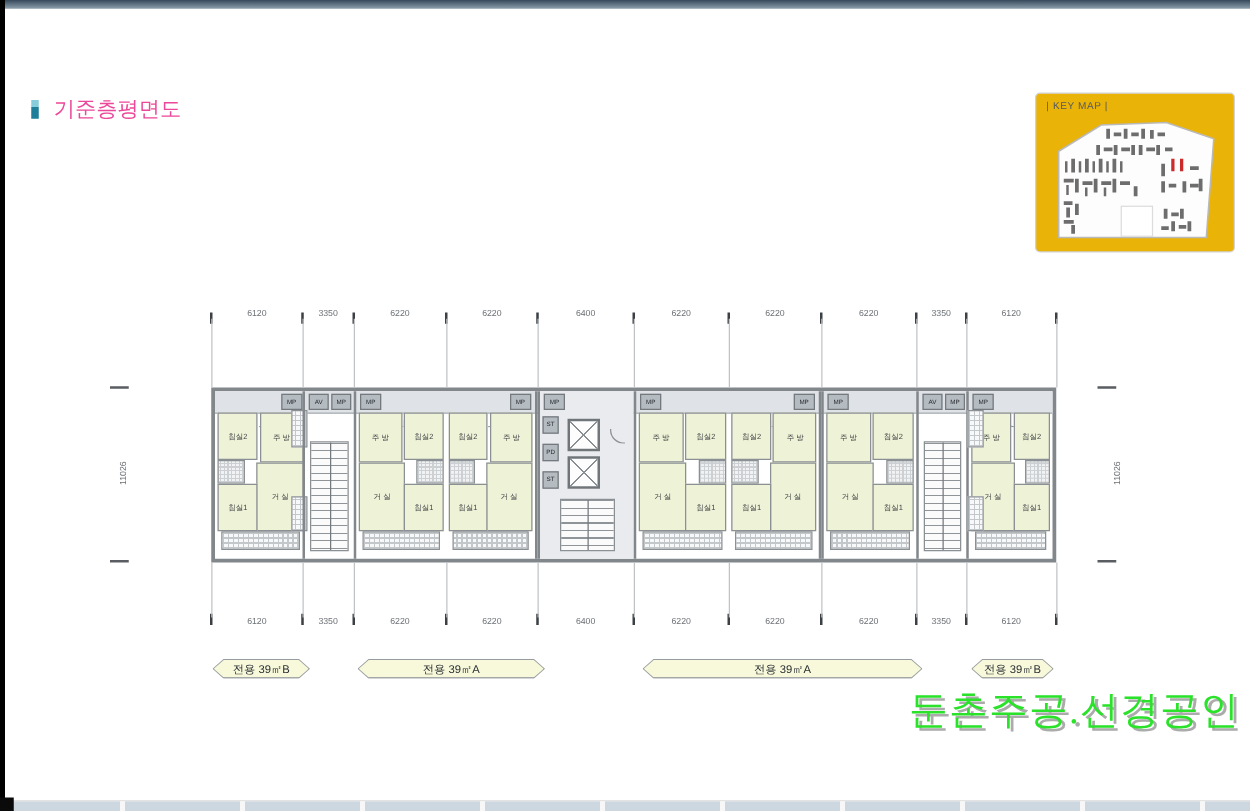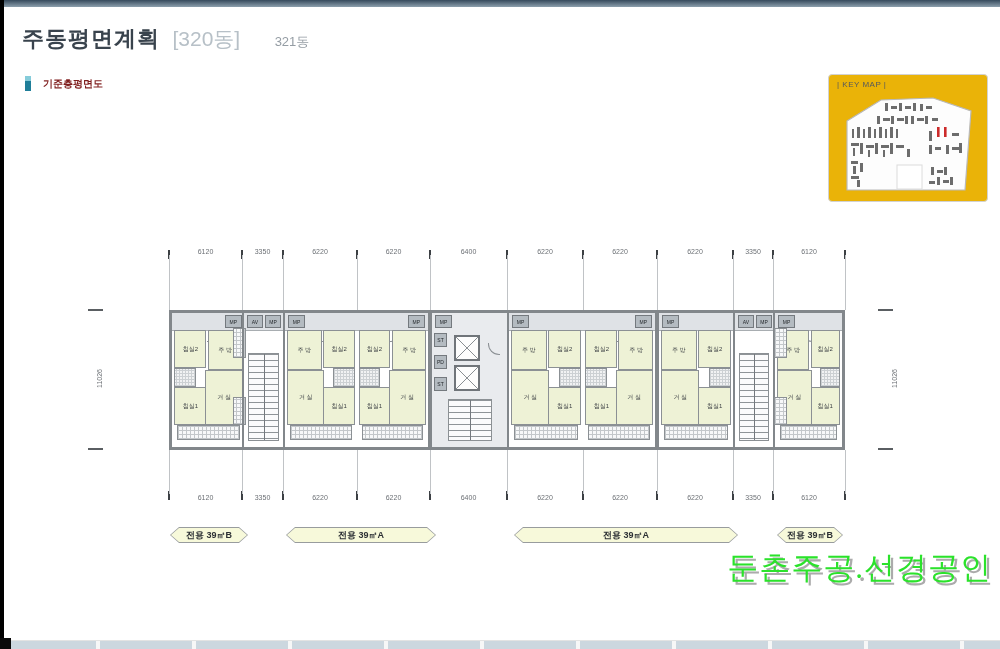--- a/index.html
+++ b/index.html
@@ -14,21 +14,21 @@
   .cornermark{position:absolute;left:0;bottom:0;width:11px;height:11px;background:#0a0a0a;}
 
   
   .titlebar{position:absolute;left:22px;top:24px;white-space:nowrap;}
   .title-main{font-size:22px;font-weight:bold;color:#39434d;letter-spacing:1px;}
   .title-block{font-size:21px;color:#b7c0c7;margin-left:8px;}
   .title-tab{font-size:13px;color:#959da4;margin-left:30px;cursor:pointer;}
   .hdr-right{position:absolute;right:15px;top:26px;font-size:11px;font-weight:bold;color:#26292c;}
   .section{position:absolute;left:25px;top:76px;display:flex;align-items:center;}
   .bullet{width:6px;height:15px;background:linear-gradient(#86ccda 0 35%,#1f7e99 35%);margin-right:12px;}
-  .section-label{font-size:10px;font-weight:bold;color:#7f1d1d;}
+  .section-label{font-size:17px;font-weight:normal;color:#ec4899;}
 
   
   .keymap{position:absolute;left:828px;top:74px;width:158px;height:126px;background:#eab308;
           border:1px solid #d2d2d2;border-radius:4px;}
   .keymap-label{position:absolute;left:8px;top:5px;font-size:8px;color:#55595d;letter-spacing:.5px;}
   .keymap svg{position:absolute;left:4px;top:16px;}
 
   
   .plan{position:absolute;left:160px;top:240px;width:700px;height:300px;}
   .dim-tick{position:absolute;width:2px;height:9px;background:#3c4044;}
@@ -60,21 +60,21 @@
   .elev{position:absolute;width:26px;height:26px;background:#fdfdfd;border:2px solid #70757a;box-sizing:border-box;
         background-image:linear-gradient(45deg,transparent calc(50% - .6px),#8a8f93 calc(50% - .6px) calc(50% + .6px),transparent calc(50% + .6px)),
                          linear-gradient(-45deg,transparent calc(50% - .6px),#8a8f93 calc(50% - .6px) calc(50% + .6px),transparent calc(50% + .6px));}
   .arc{position:absolute;width:11px;height:11px;border-left:1px solid #8b9094;border-bottom:1px solid #8b9094;
        border-radius:0 0 0 11px;}
   .core-bg{position:absolute;inset:0;background:#e9ebee;}
   .flip{transform:scaleX(-1);display:inline-block;}
   .mirror{transform:scaleX(-1);}
 
   
-  .banner{position:absolute;top:527px;height:16px;font-weight:bold;}
+  .banner{position:absolute;top:527px;height:16px;}
   .banner .bout{position:absolute;inset:0;background:#989c9e;
       clip-path:polygon(9px 0,calc(100% - 9px) 0,100% 50%,calc(100% - 9px) 100%,9px 100%,0 50%);}
   .banner .bin{position:absolute;inset:1px;background:#f7f9da;
       clip-path:polygon(8px 0,calc(100% - 8px) 0,100% 50%,calc(100% - 8px) 100%,8px 100%,0 50%);
       display:flex;align-items:center;justify-content:center;font-size:9px;color:#2c3034;}
   .b1{left:170px;width:78px;}
   .b2{left:286px;width:150px;}
   .b3{left:514px;width:224px;}
   .b4{left:777px;width:66px;}
 
@@ -85,25 +85,20 @@
   .wm2{font-size:38px;color:#2be22b;text-shadow:3px 3px 0 #ababab;letter-spacing:4px;}
 </style>
 </head>
 <body>
 
 <div class="screen">
 
   <div class="topbar"></div>
   <div class="leftedge"></div>
 
-  <div class="titlebar">
-    <span class="title-main">주동평면계획</span>
-    <span class="title-block">[320동]</span>
-    <span class="title-tab">321동</span>
-  </div>
 
   <div class="section">
     <span class="bullet"></span>
     <span class="section-label">기준층평면도</span>
   </div>
 
   <div class="keymap">
     <div class="keymap-label">| KEY MAP |</div>
     <svg width="150" height="106" viewBox="0 0 150 106">
       <polygon points="14,30 48,9 100,7 138,20 132,99 14,99" fill="#fdfdfd" stroke="#b9b9b9" stroke-width="1.2"></polygon>

